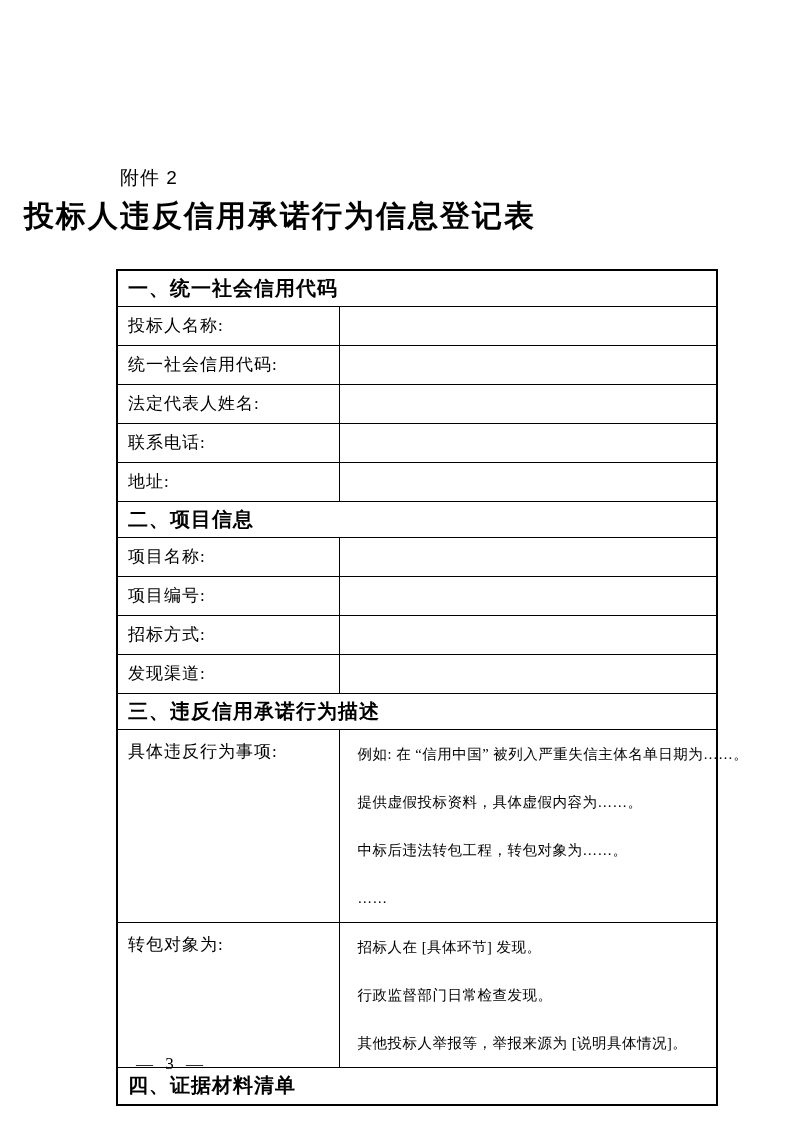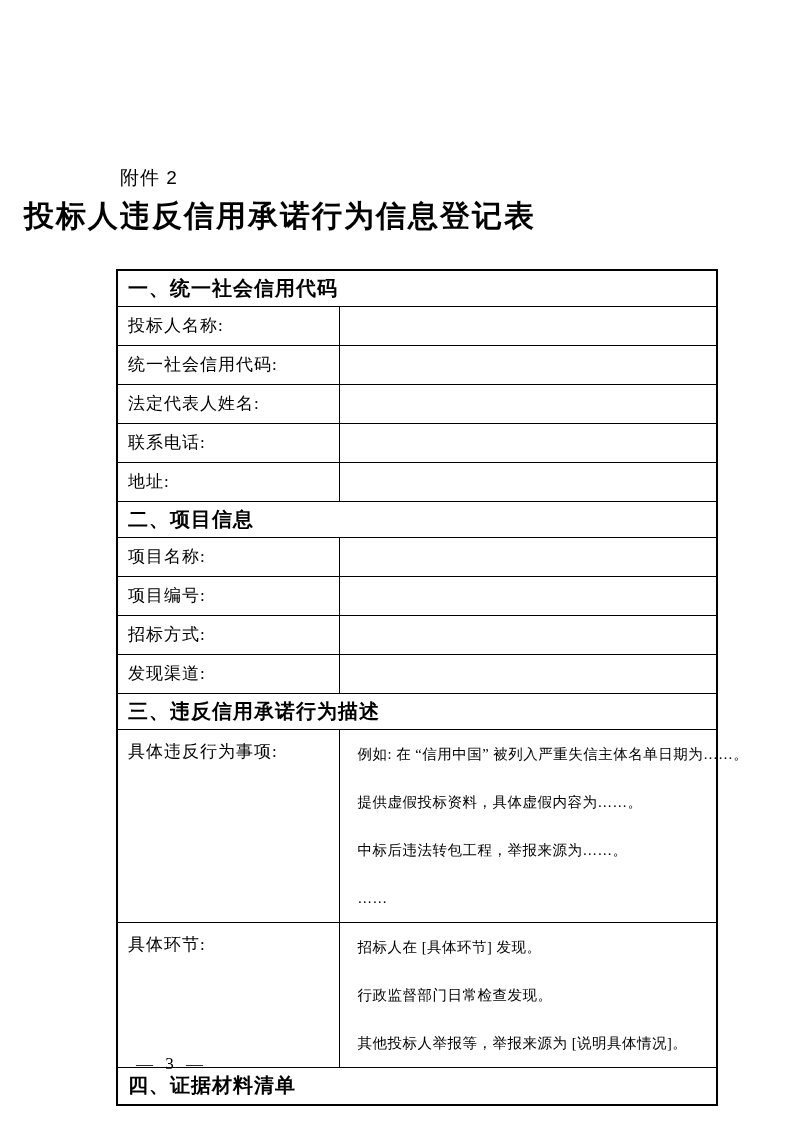--- a/index.html
+++ b/index.html
@@ -141,26 +141,26 @@
     </tr>
 
     <tr class="section-row">
       <td colspan="2">三、违反信用承诺行为描述</td>
     </tr>
     <tr class="desc-row">
       <td class="label-cell">具体违反行为事项:</td>
       <td class="example-cell">
         <div class="line">例如: 在 “信用中国” 被列入严重失信主体名单日期为……。</div>
         <div class="line">提供虚假投标资料，具体虚假内容为……。</div>
-        <div class="line">中标后违法转包工程，举报来源为……。</div>
+        <div class="line">中标后违法转包工程，转包对象为……。</div>
         <div class="line">……</div>
       </td>
     </tr>
     <tr class="channel-row">
-      <td class="label-cell">具体环节:</td>
+      <td class="label-cell">转包对象为:</td>
       <td class="example-cell">
         <div class="line">招标人在 [具体环节] 发现。</div>
         <div class="line">行政监督部门日常检查发现。</div>
         <div class="line">其他投标人举报等，举报来源为 [说明具体情况]。</div>
       </td>
     </tr>
 
     <tr class="section-row last-section-row">
       <td colspan="2">四、证据材料清单</td>
     </tr>

